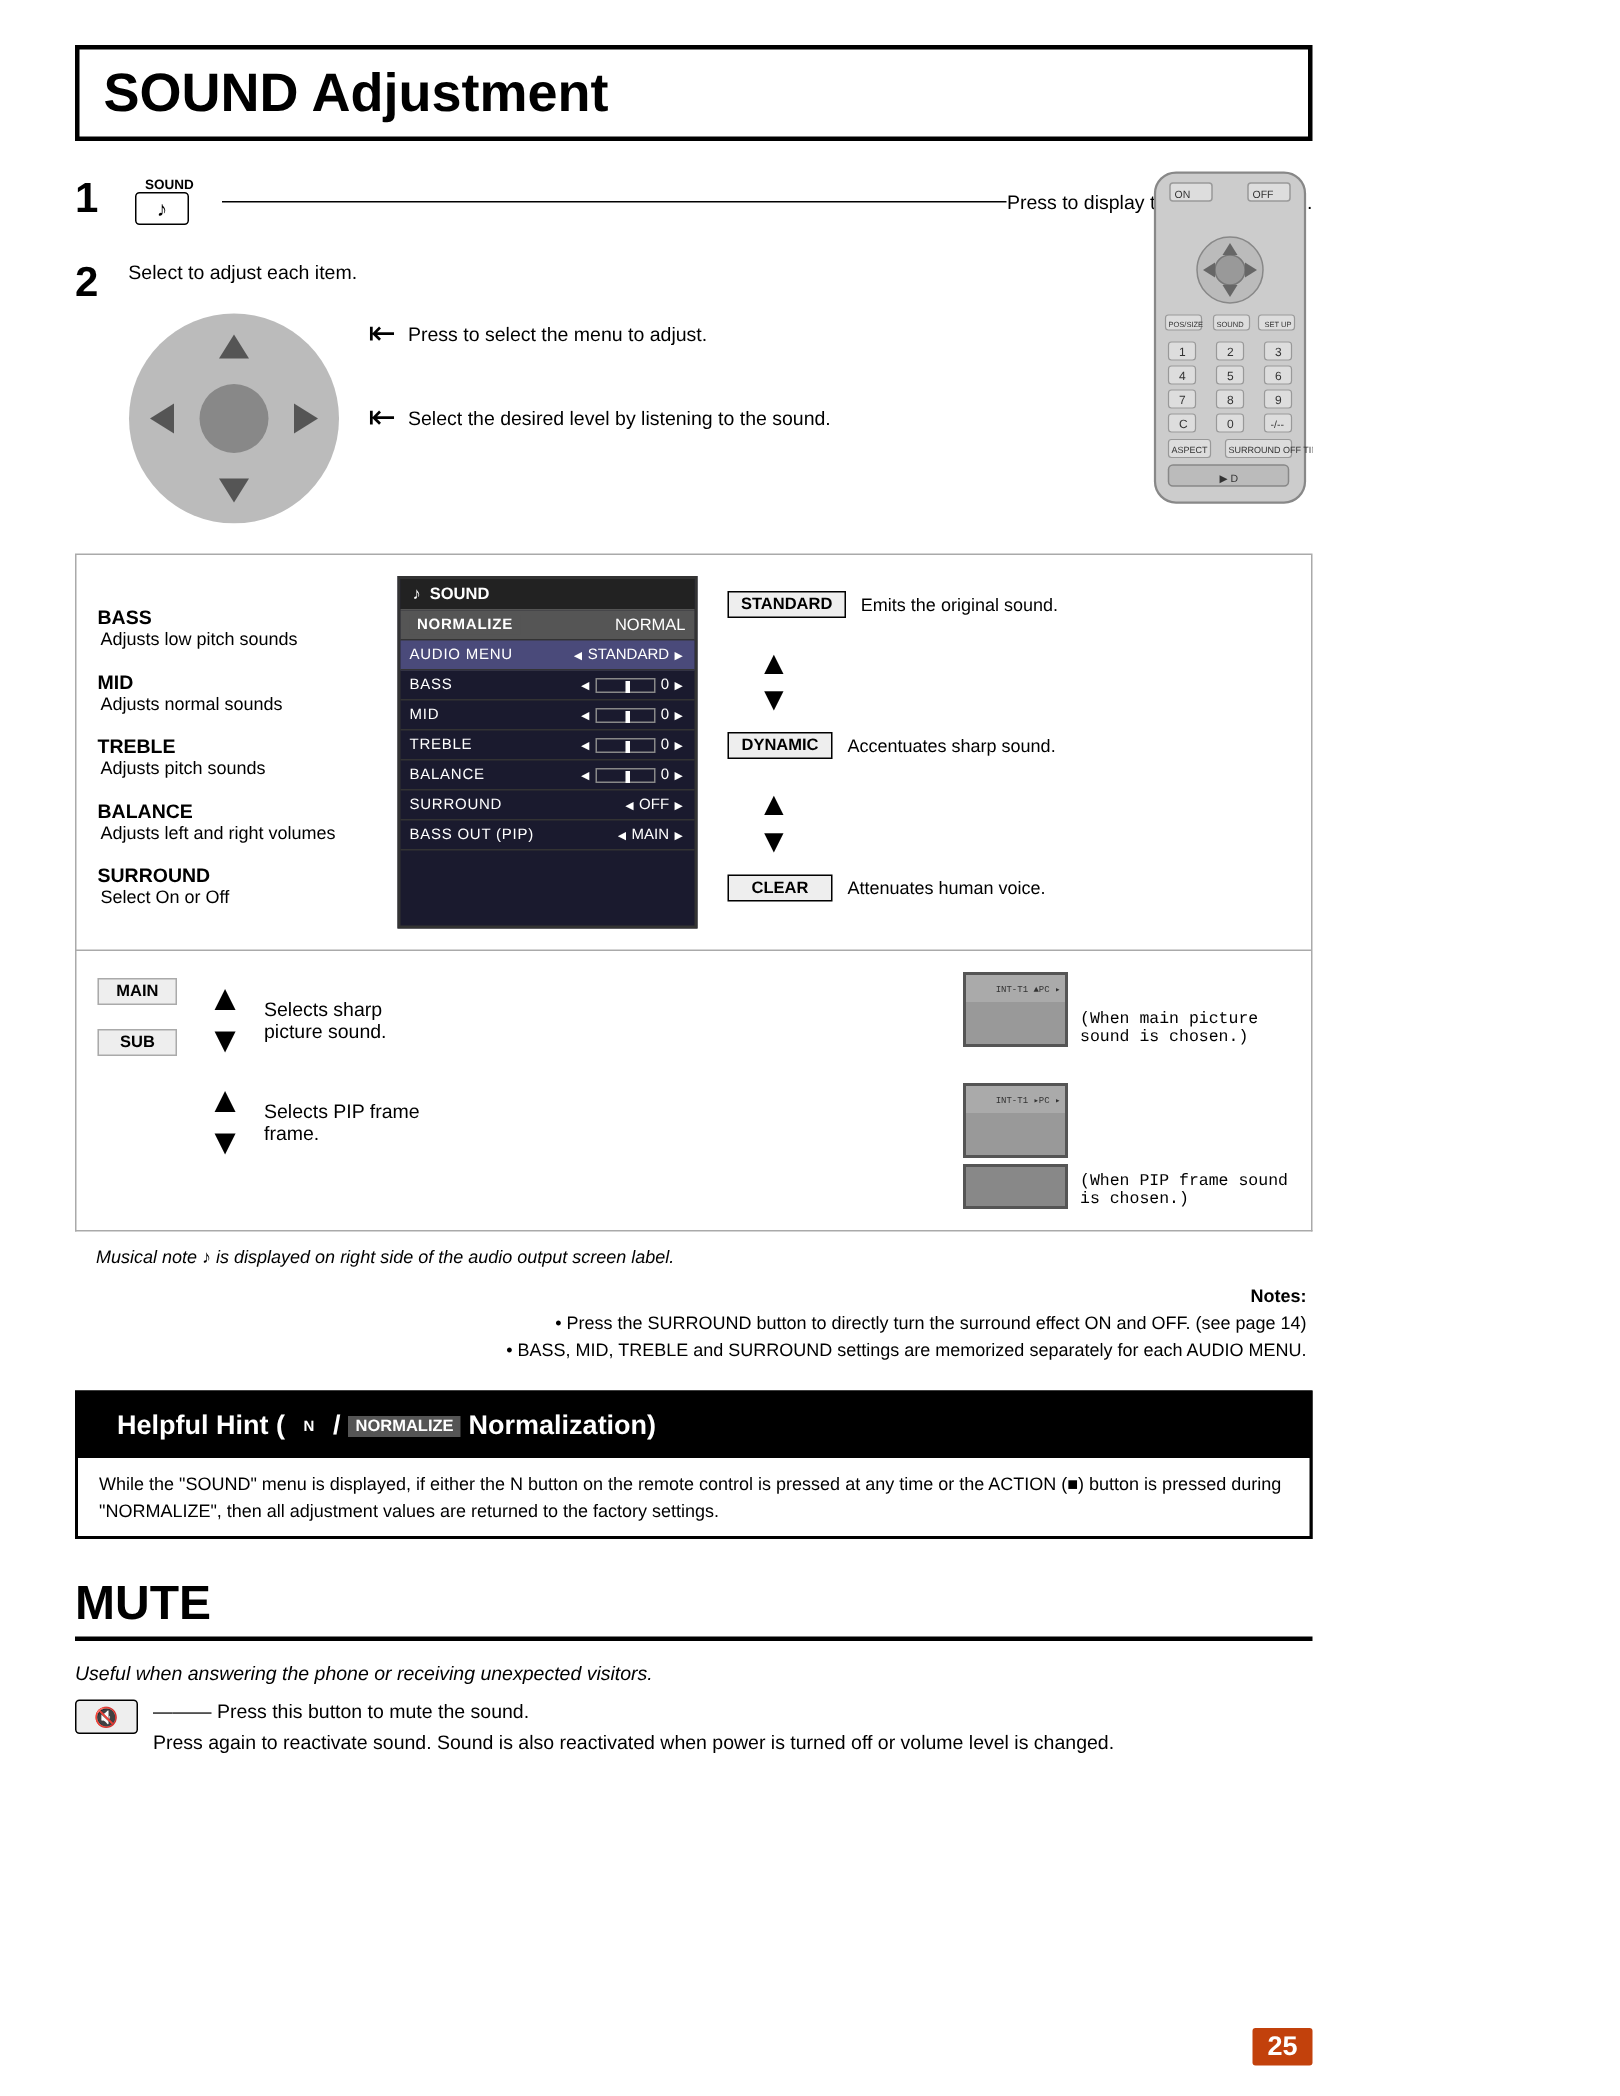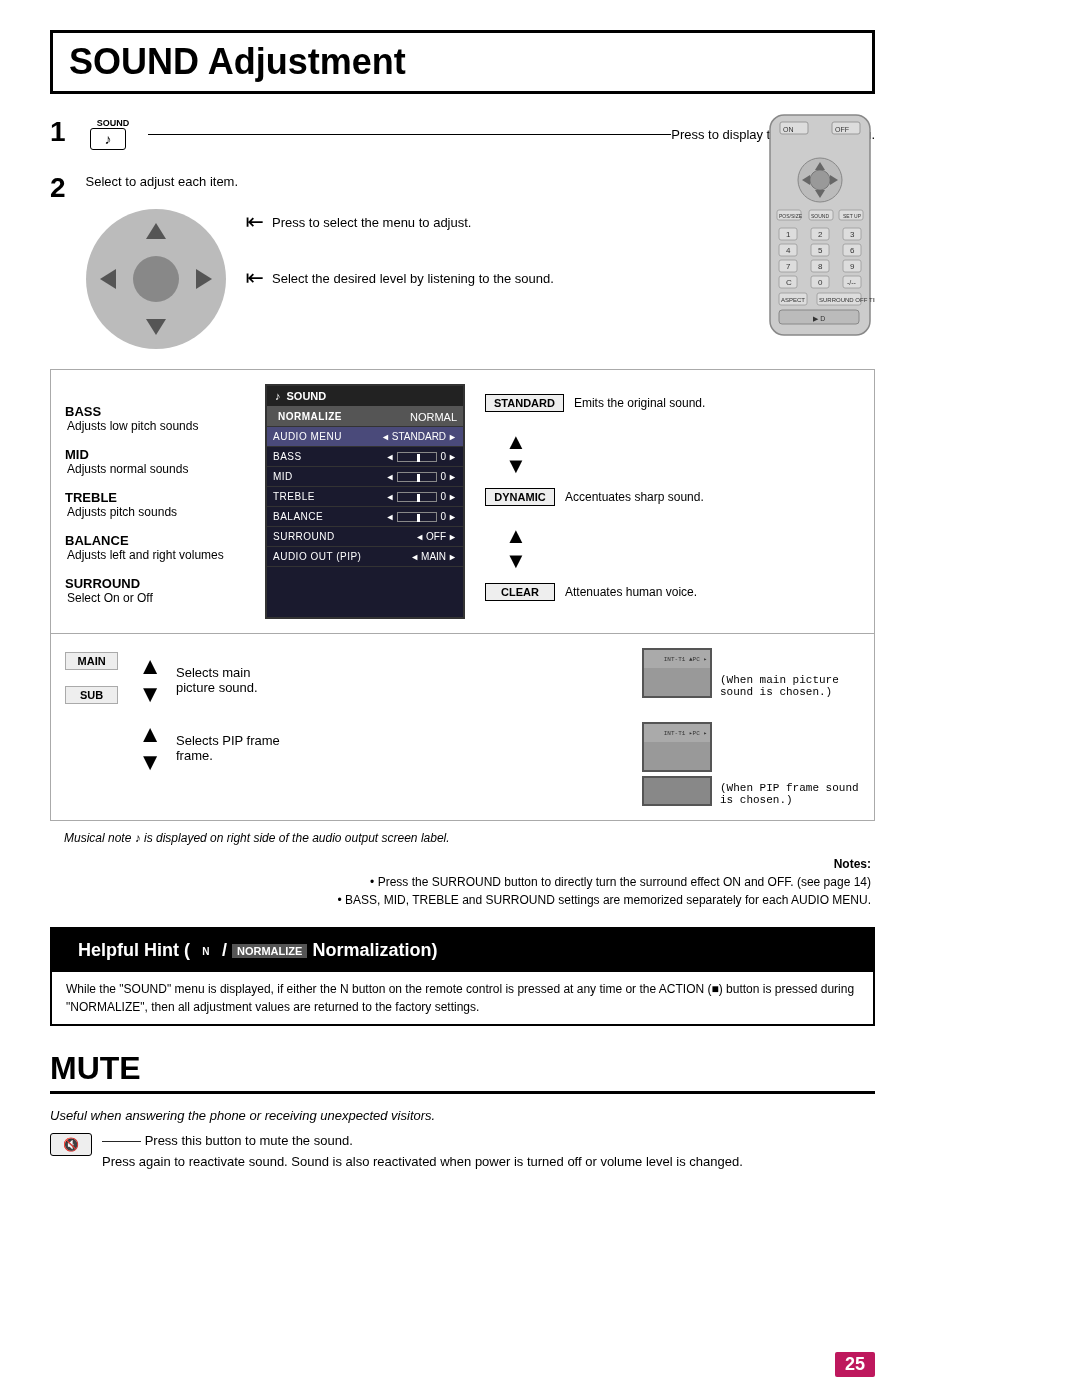--- a/index.html
+++ b/index.html
@@ -468,21 +468,21 @@
       font-size: 13px;
     }
 
     
     .page-number {
       position: absolute;
       bottom: 20px;
       right: 50px;
       font-size: 18px;
       font-weight: bold;
-      background: #be185d;
+      background: #c2410c;
       color: #fff;
       padding: 2px 10px;
       border-radius: 2px;
     }
 
     .horiz-line {
       height: 1px;
       background: #000;
       flex: 1;
     }
@@ -695,21 +695,21 @@
           <span class="arrow-sm">►</span>
         </span>
       </div>
       <div class="menu-row">
         <span class="menu-label">SURROUND</span>
         <span class="menu-val">
           <span class="arrow-sm">◄</span> OFF <span class="arrow-sm">►</span>
         </span>
       </div>
       <div class="menu-row">
-        <span class="menu-label">AUDIO OUT (PIP)</span>
+        <span class="menu-label">BASS OUT (PIP)</span>
         <span class="menu-val">
           <span class="arrow-sm">◄</span> MAIN <span class="arrow-sm">►</span>
         </span>
       </div>
     </div>
 
     <div class="right-labels">
       <div class="right-row">
         <div class="badge-box">STANDARD</div>
         <span class="right-desc">Emits the original sound.</span>
@@ -739,21 +739,21 @@
 
       <div style="display:flex; flex-direction:column; gap:16px; padding-top:4px;">
         <div class="main-badge">MAIN</div>
         <div class="sub-badge">SUB</div>
       </div>
 
       <div style="display:flex; flex-direction:column; gap:12px; padding-top:4px;">
         <div class="audio-arrow-row">
           <span style="font-size:24px; margin-right:6px;">▲<br>▼</span>
           <div>
-            <span>Selects main</span>
+            <span>Selects sharp</span>
             <br>
             <span>picture sound.</span>
           </div>
         </div>
         <div class="audio-arrow-row">
           <span style="font-size:24px; margin-right:6px;">▲<br>▼</span>
           <div>
             <span>Selects PIP frame</span>
             <br>
             <span>frame.</span>

